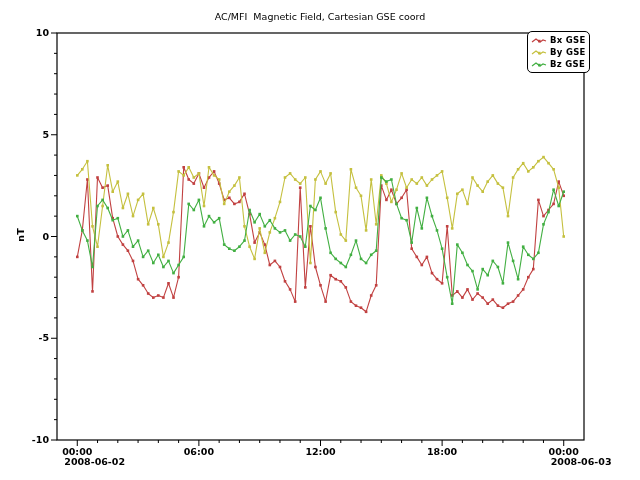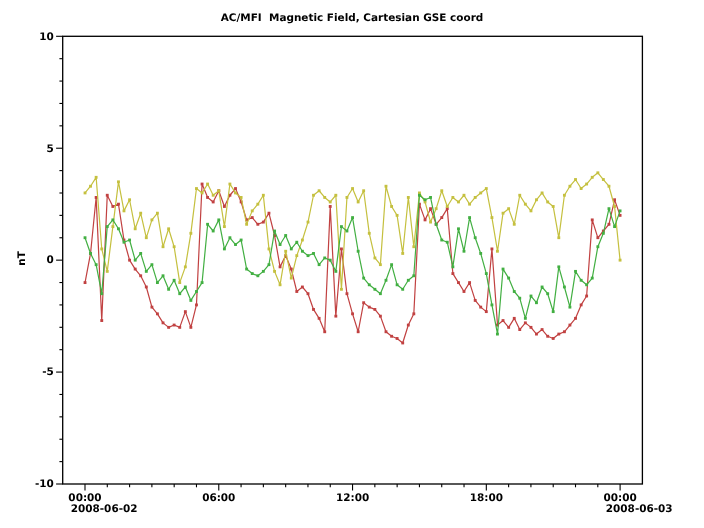--- a/index.html
+++ b/index.html
@@ -1,19 +1,19 @@
 <!DOCTYPE html>
 <html><head>
 <meta charset="utf-8">
 <style>
   html,body{margin:0;padding:0;background:#fff;}
   body{font-family:"DejaVu Sans",sans-serif;}
   #figure{position:relative;width:640px;height:480px;background:#fff;overflow:hidden;}
   #title{position:absolute;left:0;top:11px;width:640px;text-align:center;
-         font-size:9.5px;font-weight:bold;color:#000;white-space:pre;}
+         font-size:9.5px;font-weight:normal;color:#000;white-space:pre;}
   #ylab{position:absolute;left:6px;top:229px;width:30px;height:12px;
         font-size:9.5px;font-weight:bold;color:#000;
         transform:rotate(-90deg);transform-origin:center;text-align:center;}
   #plot{position:absolute;left:0;top:0;}
   #legend{position:absolute;left:527px;top:31px;background:#fff;
           border:1px solid #000;border-radius:5px;padding:2px 3px;z-index:3;}
   .legrow{display:flex;align-items:center;height:12px;}
   .legrow svg{flex:0 0 16px;margin-right:3px;}
   .leglab{font-size:8.5px;font-weight:bold;color:#000;white-space:nowrap;letter-spacing:0.3px;}
 </style>
@@ -373,13 +373,36 @@
       <rect x="527.0" y="253.5" width="2.6" height="2.6" fill="#42af42"></rect>
       <rect x="532.0" y="257.6" width="2.6" height="2.6" fill="#42af42"></rect>
       <rect x="537.1" y="251.5" width="2.6" height="2.6" fill="#42af42"></rect>
       <rect x="542.2" y="223.0" width="2.6" height="2.6" fill="#42af42"></rect>
       <rect x="547.2" y="210.8" width="2.6" height="2.6" fill="#42af42"></rect>
       <rect x="552.3" y="188.4" width="2.6" height="2.6" fill="#42af42"></rect>
       <rect x="557.4" y="204.7" width="2.6" height="2.6" fill="#42af42"></rect>
       <rect x="562.4" y="190.4" width="2.6" height="2.6" fill="#42af42"></rect>
     </svg>
 
+  <div id="legend">
+    <div class="legrow">
+      <svg class="leg-sample" width="16" height="9">
+        <path d="M1,6 L5,3 L9,6 L12,4 L15,5" fill="none" stroke-width="1.2" stroke="#c14141"></path>
+        <rect x="7" y="3.8" width="2.6" height="2.6" fill="#c14141"></rect>
+      </svg>
+      <span class="leglab">Bx GSE</span>
+    </div>
+    <div class="legrow">
+      <svg class="leg-sample" width="16" height="9">
+        <path d="M1,6 L5,3 L9,6 L12,4 L15,5" fill="none" stroke-width="1.2" stroke="#c5c03f"></path>
+        <rect x="7" y="3.8" width="2.6" height="2.6" fill="#c5c03f"></rect>
+      </svg>
+      <span class="leglab">By GSE</span>
+    </div>
+    <div class="legrow">
+      <svg class="leg-sample" width="16" height="9">
+        <path d="M1,6 L5,3 L9,6 L12,4 L15,5" fill="none" stroke-width="1.2" stroke="#42af42"></path>
+        <rect x="7" y="3.8" width="2.6" height="2.6" fill="#42af42"></rect>
+      </svg>
+      <span class="leglab">Bz GSE</span>
+    </div>
+  </div>
 </div>
 
 </body></html>

